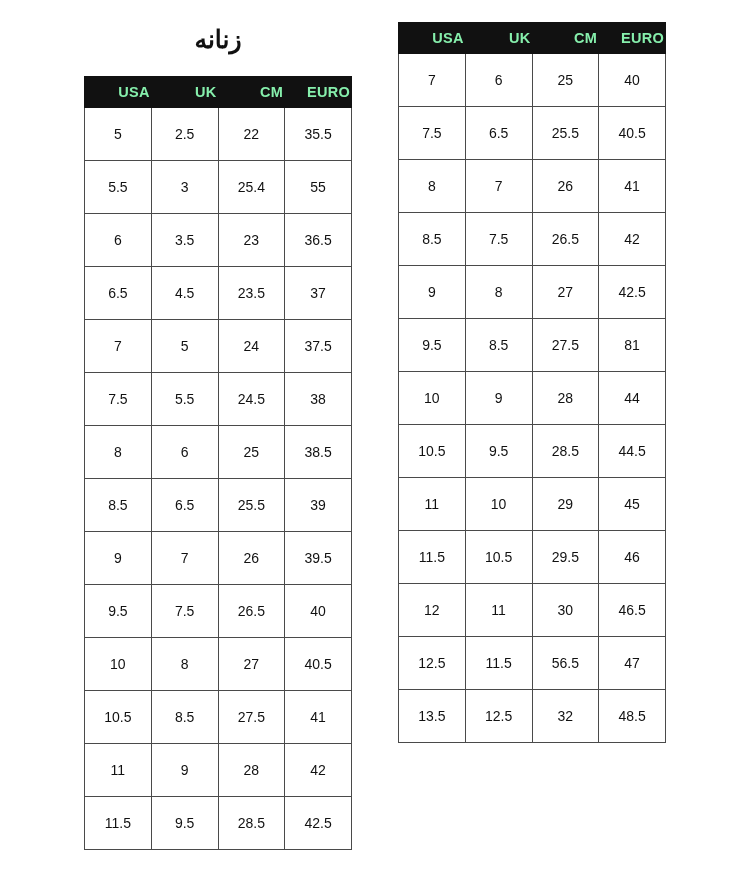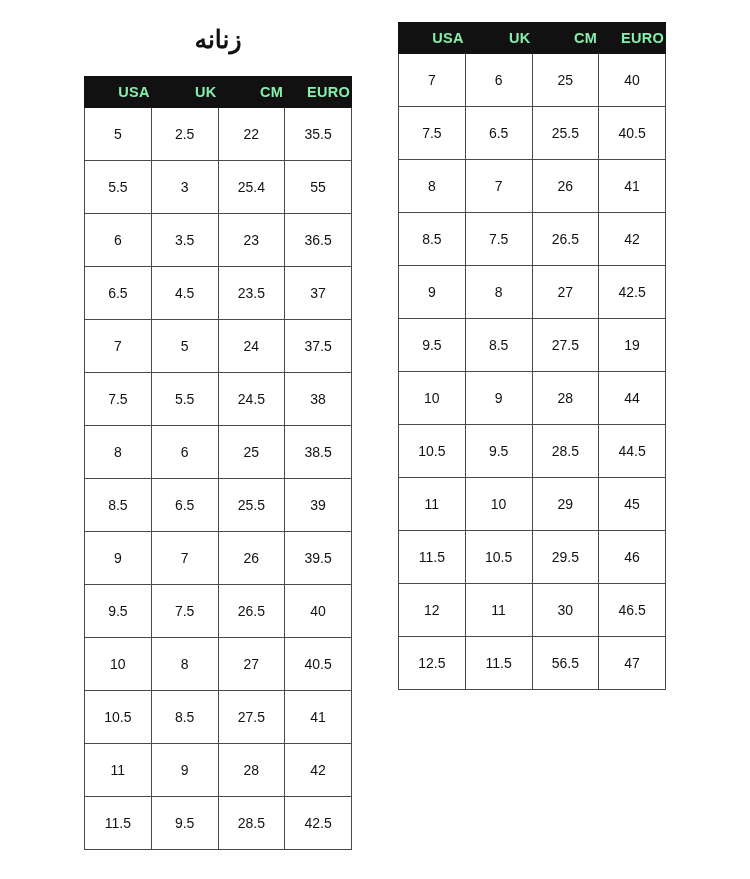--- a/index.html
+++ b/index.html
@@ -216,21 +216,21 @@
           <tr>
             <td>9</td>
             <td>8</td>
             <td>27</td>
             <td>42.5</td>
           </tr>
           <tr>
             <td>9.5</td>
             <td>8.5</td>
             <td>27.5</td>
-            <td>19</td>
+            <td>81</td>
           </tr>
           <tr>
             <td>10</td>
             <td>9</td>
             <td>28</td>
             <td>44</td>
           </tr>
           <tr>
             <td>10.5</td>
             <td>9.5</td>
@@ -254,19 +254,25 @@
             <td>11</td>
             <td>30</td>
             <td>46.5</td>
           </tr>
           <tr>
             <td>12.5</td>
             <td>11.5</td>
             <td>56.5</td>
             <td>47</td>
           </tr>
+          <tr>
+            <td>13.5</td>
+            <td>12.5</td>
+            <td>32</td>
+            <td>48.5</td>
+          </tr>
         </tbody>
       </table>
     </div>
 
   </div>
   <div class="footer-space"></div>
 </div>
 
 </body></html>

